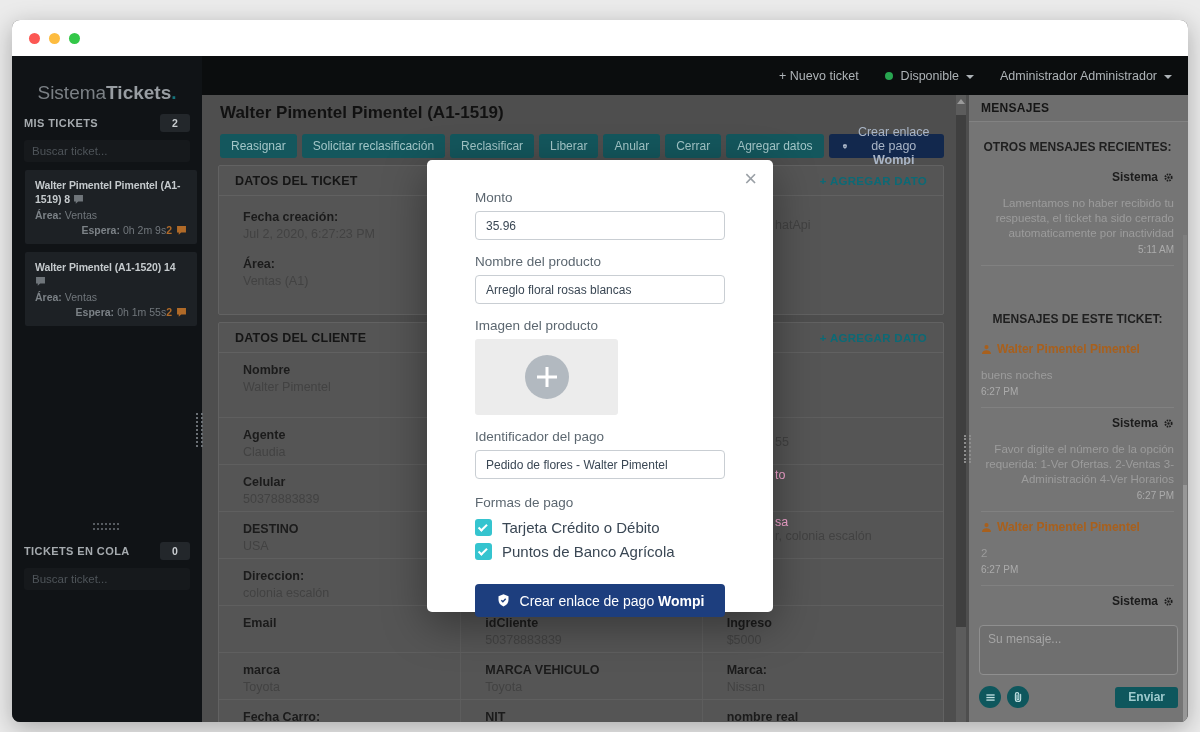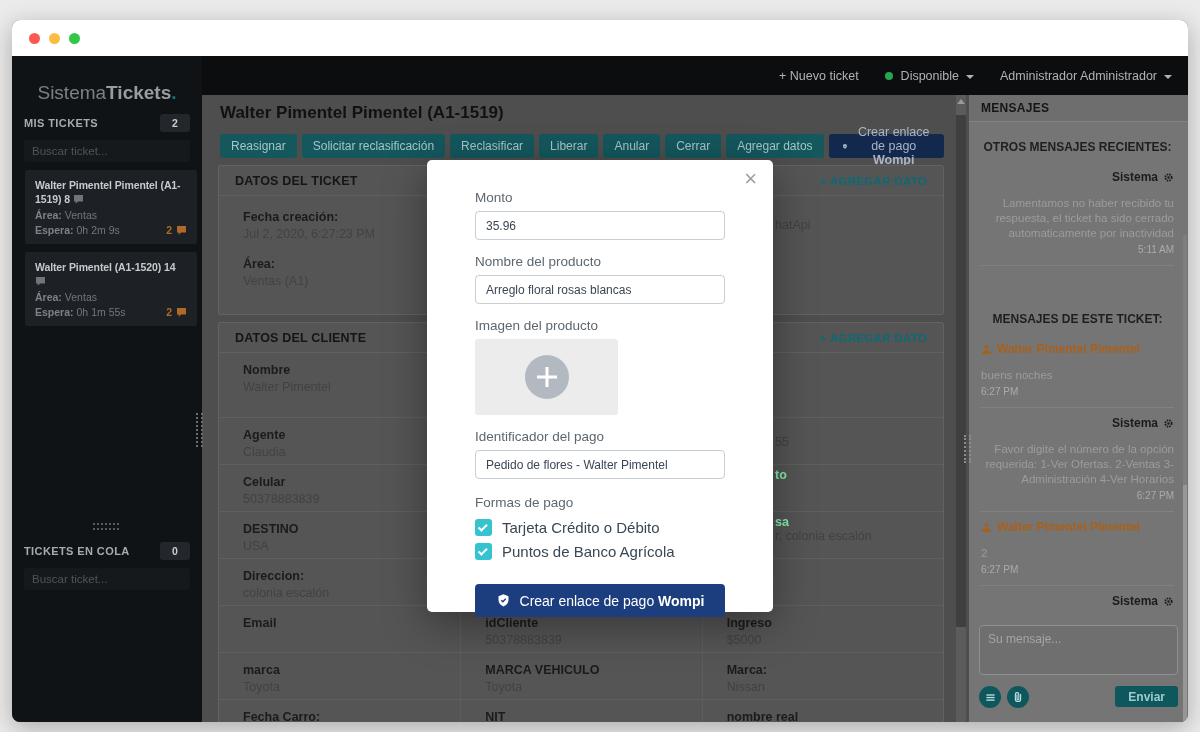--- a/index.html
+++ b/index.html
@@ -28,21 +28,21 @@
            font-size:10.5px; font-weight:bold; color:#c9cdd0; }
   .side-search { display:block; width:166px; margin:6px 12px 8px; height:22px; background:#16191c; border:none;
                  border-radius:3px; color:#b7bcc0; font-size:11.5px; padding:0 8px; font-family:inherit; }
   .side-search::placeholder { color:#4e5459; }
   .titem { margin:0 5px 8px 13px; background:#1d2125; border-radius:2px; padding:8px 10px; }
   .t-name { font-size:10.5px; font-weight:bold; color:#c5cacd; line-height:14px; letter-spacing:-.1px; }
   .t-meta { font-size:10.5px; color:#71777c; margin-top:3px; }
   .t-meta b { color:#7c8artifact287; }
   .t-meta b { color:#7c8287; }
   .t-meta .mv { margin-left:3px; }
-  .t-flex { display:flex; align-items:center; justify-content:space-between; }
+  .t-flex { display:flex; align-items:center; justify-content:flex-end; }
   .unread { color:#b06a28; font-weight:bold; display:flex; align-items:center; gap:4px; }
   .bub { vertical-align:-2px; }
   .hdots { position:absolute; left:81px; top:467px; width:26px; height:7px;
            border-top:2px dotted #565b60; border-bottom:2px dotted #565b60; }
   .side-bottom { position:absolute; left:0; right:0; top:480px; }
 
   
   .topbar { position:absolute; left:190px; right:0; top:0; height:39px; background:#0b0d0e;
             display:flex; align-items:center; justify-content:flex-end; gap:26px; padding-right:16px; }
   .tb-item { background:none; border:none; color:#aeb3b7; font-size:12.5px; font-family:inherit;
@@ -71,21 +71,21 @@
   .card-body { padding:14px 24px; }
   .field { margin-bottom:16px; }
   .f-label { font-weight:bold; font-size:12.5px; color:#1b1b1b; }
   .f-value { font-size:12.5px; color:#424242; margin-top:3px; }
   .grow { display:grid; grid-template-columns:1fr 1fr 1fr; height:47px;
           border-top:1px solid rgba(255,255,255,.06); }
   .grow.r1 { border-top:none; height:64px; }
   .cell { padding:10px 8px 0 24px; overflow:hidden; }
   .cell + .cell { border-left:1px solid rgba(255,255,255,.05); }
   .frag { position:absolute; left:573px; font-size:12.5px; color:#424242; z-index:5; white-space:nowrap; }
-  .fb { font-weight:bold; color:#86efac; }
+  .fb { font-weight:normal; color:#f9a8d4; }
   .fg1 { top:123px; } .fg2 { top:340px; } .fg3 { top:373px; } .fg4 { top:420px; } .fg5 { top:434px; }
   .mscroll { position:absolute; right:3px; width:10px; top:0; bottom:0; background:#5c5c5c; }
   .ms-arrow { margin:4px auto 0; width:0; height:0; border-left:4px solid transparent;
               border-right:4px solid transparent; border-bottom:5px solid #9a9a9a; }
   .ms-thumb { position:absolute; top:20px; bottom:95px; left:0; right:0; background:#3f3f3f; }
 
   
   .msgs { position:absolute; right:0; top:39px; bottom:0; width:219px; background:#757575; }
   .msgs-head { height:27px; background:#6e6e6e; border-bottom:1px solid #828282; display:flex; align-items:center;
                padding:6px 12px; font-size:12px; font-weight:bold; color:#161616; letter-spacing:.3px; }
@@ -96,21 +96,21 @@
   .m-name { font-size:12px; font-weight:bold; color:#1c1c1c; display:flex; align-items:center; gap:5px; }
   .msg.right { text-align:right; }
   .msg.right .m-name { justify-content:flex-end; }
   .msg.left .m-name { color:#a8601d; }
   .m-body { font-size:11.5px; color:#9c9c9c; line-height:15px; margin-top:12px; }
   .m-time { font-size:10px; color:#ababab; margin-top:3px; }
   .composer { position:absolute; left:0; right:0; bottom:0; height:103px; padding:6px 10px 10px; }
   .composer textarea { width:100%; height:50px; background:#6f6f6f; border:1px solid #8f8f8f; border-radius:4px;
                        resize:none; padding:6px 8px; font-size:12px; color:#d6d6d6; font-family:inherit; }
   .composer textarea::placeholder { color:#a5a5a5; }
-  .c-row { display:flex; margin-top:7px; gap:6px; }
+  .c-row { display:flex; align-items:center; margin-top:7px; gap:6px; }
   .cbtn { width:22px; height:22px; border-radius:50%; background:#0e575d; border:none;
           display:flex; align-items:center; justify-content:center; }
   .send { margin-left:auto; height:21px; padding:0 13px; background:#0e575d; color:#9fcbce; border:none;
           border-radius:3px; font-size:12px; font-weight:bold; font-family:inherit; }
   .pscroll { position:absolute; right:1px; top:140px; width:4px; height:500px; background:#7e7e7e; }
   .ps-thumb { position:absolute; top:250px; height:240px; left:0; right:0; background:#979797; }
 
   
   .vdl { position:absolute; left:184px; top:357px; height:34px; width:7px;
          border-left:2px dotted #6a6f74; border-right:2px dotted #6a6f74; z-index:6; }

